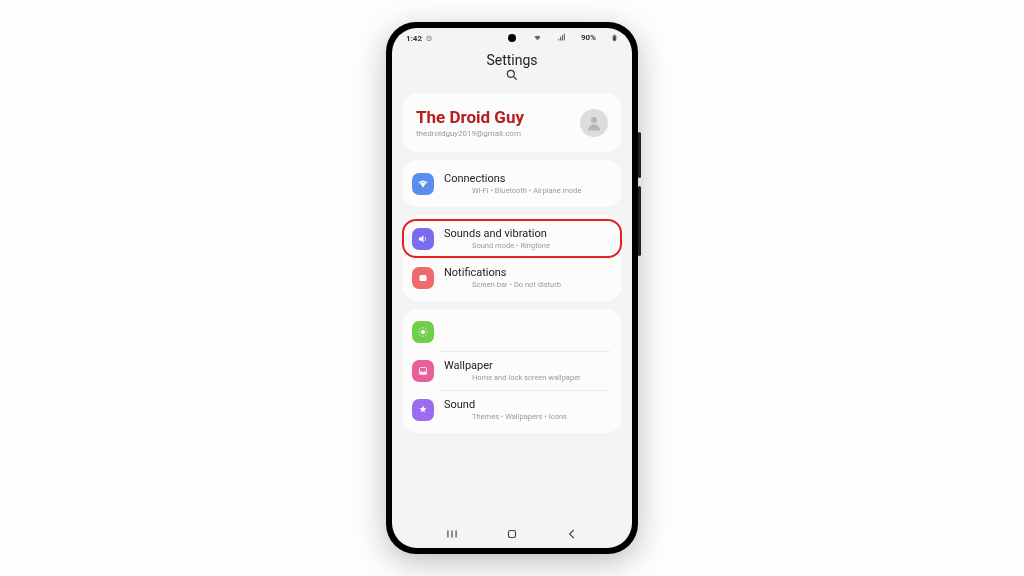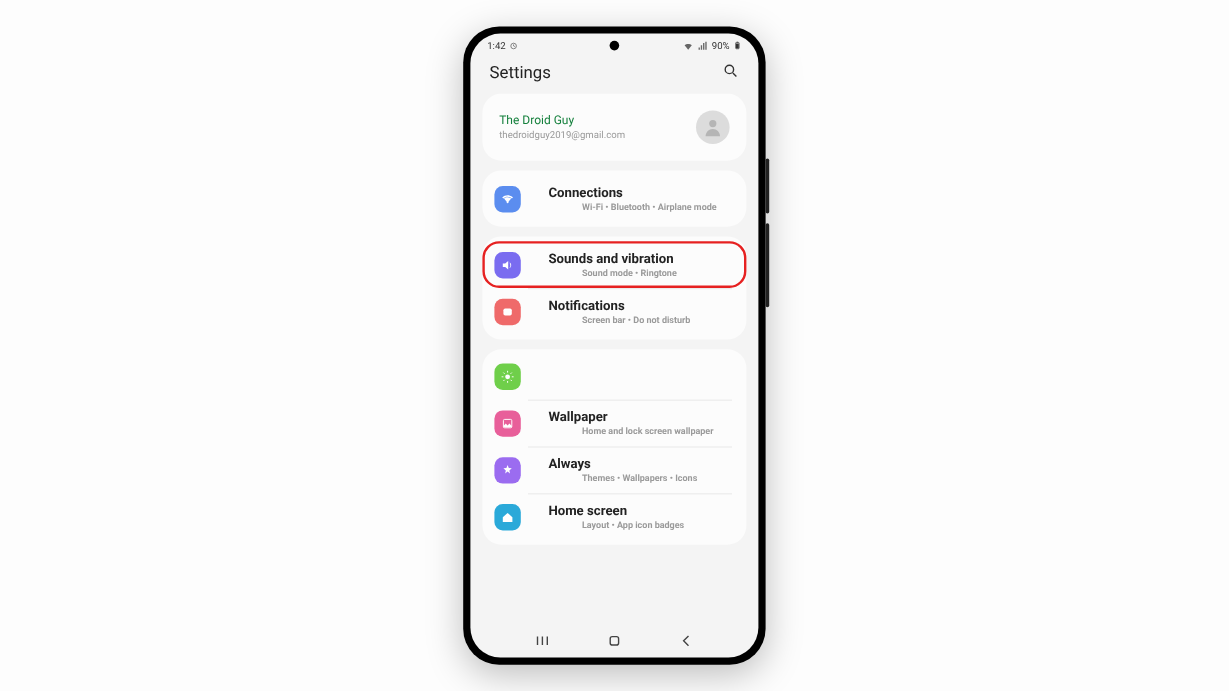--- a/index.html
+++ b/index.html
@@ -54,31 +54,32 @@
     z-index: 5;
   }
   .statusbar {
     height: 20px;
     display: flex;
     align-items: center;
     justify-content: space-between;
     padding: 0 14px;
     font-size: 8px;
     color: #333;
-    font-weight: 400;
+    font-weight: 700;
   }
   .statusbar .left { display:flex; align-items:center; gap:3px; }
-  .statusbar .right { display:flex; align-items:center; gap:3px; }
+  .statusbar .right { display:flex; align-items:flex-start; gap:15px; }
   .appbar {
     display:flex;
     align-items:center;
     justify-content:space-between;
     padding: 4px 16px 8px 16px;
     font-size: 14px;
     color: #222;
+    flex-direction: column;
   }
   .mag { width:14px; height:14px; }
   .content {
     flex: 1;
     overflow: hidden;
     padding: 0 10px 4px 10px;
     display:flex;
     flex-direction:column;
     gap: 8px;
   }
@@ -86,35 +87,34 @@
     background: #fcfcfc;
     border-radius: 16px;
     padding: 4px 0;
   }
   .account {
     display:flex;
     align-items:center;
     justify-content:space-between;
     padding: 10px 14px;
   }
-  .account-text .name { font-size: 10px; color:#15803d; font-weight:400; }
+  .account-text .name { font-size: 17px; color:#b91c1c; font-weight:700; }
   .account-text .email { font-size: 8px; color:#999; margin-top:2px; }
   .avatar {
     width: 28px; height:28px; border-radius:50%;
     background:#dcdcdc;
     display:flex; align-items:center; justify-content:center;
   }
   .avatar svg { width:18px; height:18px; }
   .row {
     display:flex;
     align-items:center;
     padding: 8px 12px 8px 10px;
-    gap: 23px;
+    gap: 10px;
     position:relative;
-    font-weight:bold;
   }
   .row + .row::before {
     content:"";
     position:absolute;
     top:0; left:38px; right:12px;
     height:1px;
     background:#ebebeb;
   }
   .icon {
     width: 22px; height:22px; border-radius:7px;
@@ -273,33 +273,22 @@
             <div class="sub">Home and lock screen wallpaper</div>
           </div>
         </div>
         <div class="row">
           <div class="icon ic-violet">
             <svg viewBox="0 0 24 24" fill="#fff">
                 <path d="M12 3l2 5 5 .5-4 3.5 1 5-4-3-4 3 1-5-4-3.5 5-.5z"></path>
               </svg>
           </div>
           <div class="row-text">
-            <div class="title">Always</div>
+            <div class="title">Sound</div>
             <div class="sub">Themes  •  Wallpapers  •  Icons</div>
-          </div>
-        </div>
-        <div class="row">
-          <div class="icon ic-cyan">
-            <svg viewBox="0 0 24 24" fill="#fff">
-                <path d="M4 12l8-7 8 7v8H4z"></path>
-              </svg>
-          </div>
-          <div class="row-text">
-            <div class="title">Home screen</div>
-            <div class="sub">Layout  •  App icon badges</div>
           </div>
         </div>
       </div>
 
     </div>
 
     <div class="navbar">
       <div class="nbtn">
         <svg viewBox="0 0 24 24" width="14" height="14" stroke="#444" stroke-width="2">
             <path d="M5 6v12M12 6v12M19 6v12"></path>

